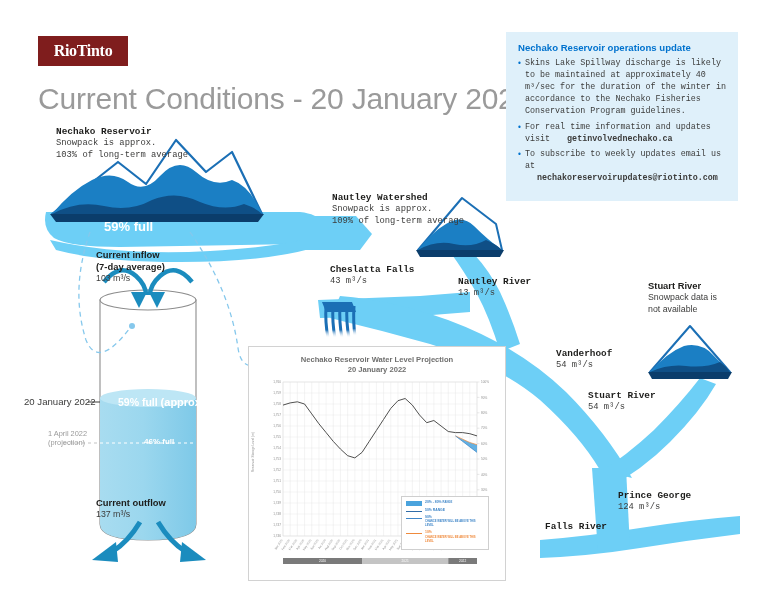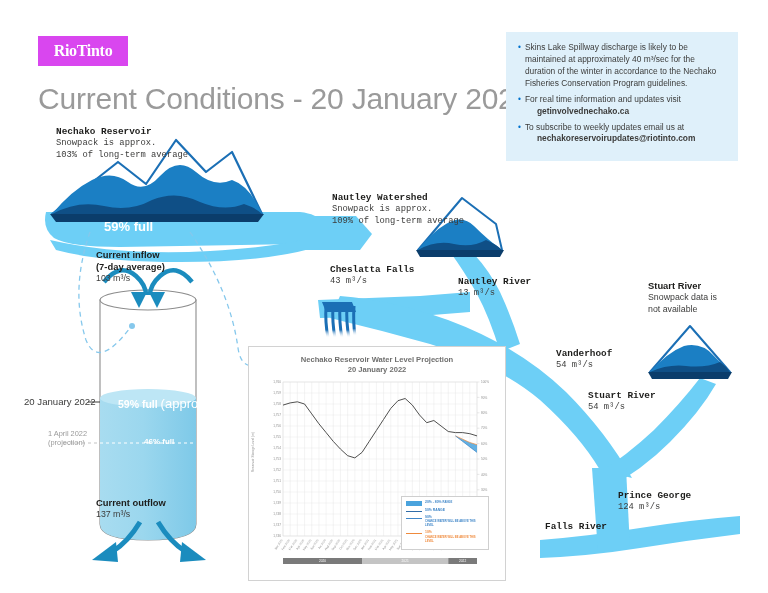--- a/index.html
+++ b/index.html
@@ -1,45 +1,45 @@
 <!DOCTYPE html>
 <html><head>
 <meta charset="utf-8">
 <style>
   html,body{margin:0;padding:0;background:#ffffff;}
   body{width:768px;height:593px;position:relative;overflow:hidden;
        font-family:"Liberation Sans","DejaVu Sans",sans-serif;color:#3c3c3b;}
   .abs{position:absolute;}
-  #logo{left:38px;top:36px;width:90px;height:30px;background:#d946ef;
+  #logo{left:38px;top:36px;width:90px;height:30px;background:#7f1d1d;
         display:flex;align-items:center;justify-content:center;}
   #logo-text{color:#fff;font-family:"Liberation Serif","DejaVu Serif",serif;
         font-weight:bold;font-size:16px;letter-spacing:-0.3px;}
   #page-title{left:38px;top:82px;font-size:30px;color:#9a9a9a;font-weight:400;
         letter-spacing:-0.2px;white-space:nowrap;}
   
   #info-panel{left:506px;top:32px;width:232px;padding:10px 12px 12px 12px;
         background:#dff0fa;box-sizing:border-box;}
   #info-title{color:#0072ce;font-weight:bold;font-size:9.6px;margin-bottom:5px;}
   .info-item{display:flex;font-size:8.4px;color:#3c3c3b;line-height:1.42;
         margin-bottom:4px;}
   .info-bullet{color:#0072ce;margin-right:4px;line-height:1.42;}
-  .info-text{flex:1;}
+  .info-text{flex:1;font-family:Liberation Mono, monospace;}
   .info-text b{font-weight:bold;padding-left:12px;}
   
   .lbl{position:absolute;line-height:1.3;}
   .lbl .t{font-weight:bold;font-size:9.4px;color:#1d1d1b;white-space:nowrap;}
   .lbl .s{font-size:8.8px;color:#3c3c3b;white-space:nowrap;}
   .lbl.left{text-align:left;font-family:Liberation Mono, monospace;}
   
   #scene{position:absolute;left:0;top:0;width:768px;height:593px;}
   
   #pct-full{left:104px;top:219px;color:#ffffff;font-weight:bold;font-size:13px;}
   #tank-now-pct{left:118px;top:396px;color:#ffffff;font-weight:bold;font-size:10.5px;
         white-space:nowrap;}
-  #tank-now-pct span{font-weight:normal;font-size:13px;}
+  #tank-now-pct span{font-weight:bold;font-size:11px;}
   #tank-proj-pct{left:144px;top:437px;color:#ffffff;font-weight:bold;font-size:8px;}
   #tank-now-date{left:24px;top:396px;font-size:9.6px;color:#3c3c3b;white-space:nowrap;}
   #tank-proj-date{left:48px;top:429px;font-size:7.4px;color:#9a9a9a;line-height:1.25;
         text-align:left;white-space:nowrap;}
   
   #chart-panel{left:248px;top:346px;width:258px;height:235px;background:#ffffff;
         border:1px solid #d2d2d2;box-sizing:border-box;}
   #chart-title{text-align:center;color:#6f6f6e;font-size:7.6px;font-weight:bold;
         line-height:1.35;padding-top:8px;}
   #chart-body{position:relative;width:258px;height:196px;}
@@ -163,20 +163,21 @@
   <circle cx="270" cy="358" r="3" fill="#86c8ec"></circle>
 </svg>
 
 <div id="logo" class="abs">
   <span id="logo-text">RioTinto</span>
 </div>
 
 <div id="page-title" class="abs">Current Conditions - 20 January 2022</div>
 
 <div id="info-panel" class="abs">
+  <div id="info-title">Nechako Reservoir operations update</div>
   <div class="info-item">
     <span class="info-bullet">•</span>
     <span class="info-text">Skins Lake Spillway discharge is likely to be maintained at approximately 40 m³/sec for the duration of the winter in accordance to the Nechako Fisheries Conservation Program guidelines.</span>
   </div>
   <div class="info-item">
     <span class="info-bullet">•</span>
     <span class="info-text">For real time information and updates visit <b>getinvolvednechako.ca</b></span>
   </div>
   <div class="info-item">
     <span class="info-bullet">•</span>

